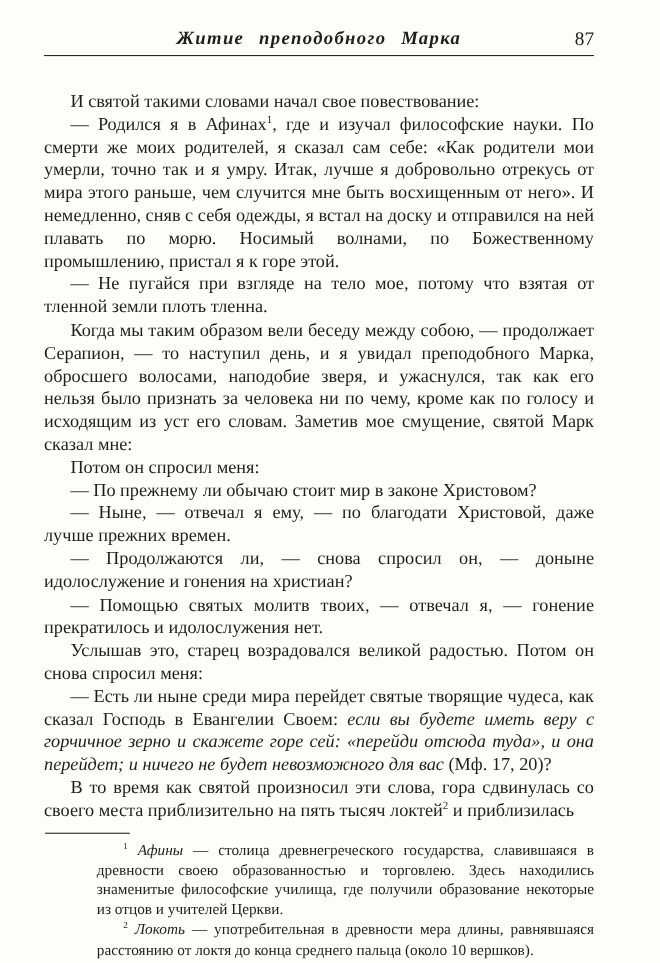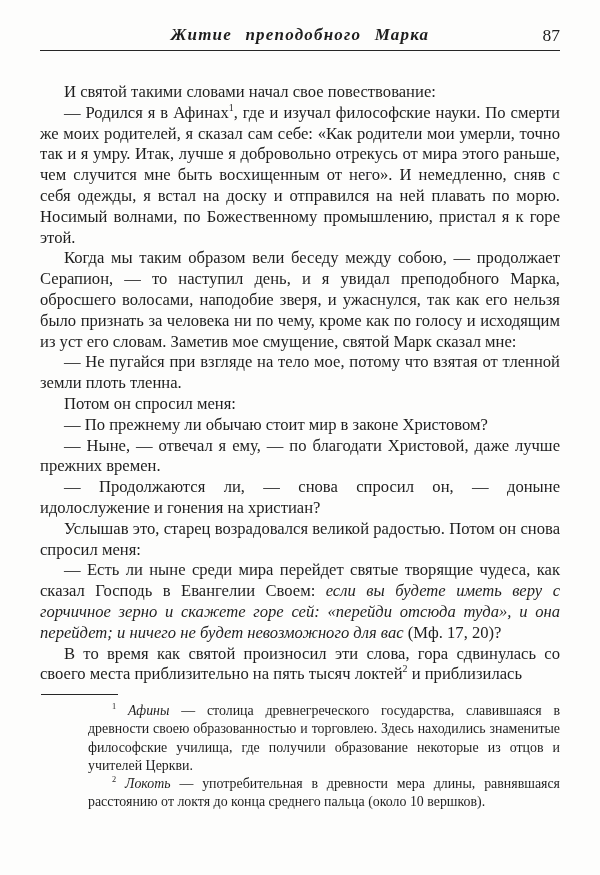--- a/index.html
+++ b/index.html
@@ -7,21 +7,21 @@
   body {
     width: 600px; height: 875px;
     background: #ffffff;
     overflow: hidden;
   }
   .page {
     width: 600px; height: 875px;
     background: var(--paper, #fdfdfc);
     color: var(--ink, #1e1e1e);
     font-family: "Liberation Serif", "DejaVu Serif", serif;
-    padding: 25px 40px 0 40px;
+    padding: 25px 60px 0 40px;
     position: relative;
     overflow: hidden;
   }
   .page-header { position: relative; height: 23px; }
   .running-title {
     text-align: center;
     font-style: italic;
     font-weight: bold;
     font-size: 17px;
     letter-spacing: 1.2px;
@@ -75,26 +75,27 @@
 
 <div class="page">
   <header class="page-header">
     <div class="running-title">Житие преподобного Марка</div>
     <div class="page-number">87</div>
   </header>
   <hr class="header-rule">
   <main class="body-text" id="paragraphs">
       <p class="para"><span>И святой такими словами начал свое повествование:</span></p>
       <p class="para"><span>— Родился я в Афинах</span><sup>1</sup><span>, где и изучал философские науки. По смерти же моих родителей, я сказал сам себе: «Как родители мои умерли, точно так и я умру. Итак, лучше я добровольно отрекусь от мира этого раньше, чем случится мне быть восхищенным от него». И немедленно, сняв с себя одежды, я встал на доску и отправился на ней плавать по морю. Носимый волнами, по Божественному промышлению, пристал я к горе этой.</span></p>
+      <p class="para"><span>— Не пугайся при взгляде на тело мое, потому что взятая от тленной земли плоть тленна.</span></p>
       <p class="para"><span>Когда мы таким образом вели беседу между собою, — продолжает Серапион, — то наступил день, и я увидал преподобного Марка, обросшего волосами, наподобие зверя, и ужаснулся, так как его нельзя было признать за человека ни по чему, кроме как по голосу и исходящим из уст его словам. Заметив мое смущение, святой Марк сказал мне:</span></p>
-      <p class="para"><span>— Не пугайся при взгляде на тело мое, потому что взятая от тленной земли плоть тленна.</span></p>
       <p class="para"><span>Потом он спросил меня:</span></p>
       <p class="para"><span>— По прежнему ли обычаю стоит мир в законе Христовом?</span></p>
       <p class="para"><span>— Ныне, — отвечал я ему, — по благодати Христовой, даже лучше прежних времен.</span></p>
       <p class="para"><span>— Продолжаются ли, — снова спросил он, — доныне идолослужение и гонения на христиан?</span></p>
+      <p class="para"><span>— Помощью святых молитв твоих, — отвечал я, — гонение прекратилось и идолослужения нет.</span></p>
       <p class="para"><span>Услышав это, старец возрадовался великой радостью. Потом он снова спросил меня:</span></p>
       <p class="para"><span>— Есть ли ныне среди мира перейдет святые творящие чудеса, как сказал Господь в Евангелии Своем: </span><span class="italic">если вы будете иметь веру с горчичное зерно и скажете горе сей: «перейди отсюда туда», и она перейдет; и ничего не будет невозможного для вас</span><span> (Мф. 17, 20)?</span></p>
       <p class="para"><span>В то время как святой произносил эти слова, гора сдвинулась со своего места приблизительно на пять тысяч локтей</span><sup>2</sup><span> и приблизилась</span></p>
     </main>
   <hr class="footnote-sep">
   <section class="footnotes" id="footnotes">
       <p class="footnote"><sup>1</sup> <span class="italic">Афины</span><span> — столица древнегреческого государства, славившаяся в древности своею образованностью и торговлею. Здесь находились знаменитые философские училища, где получили образование некоторые из отцов и учителей Церкви.</span></p>
       <p class="footnote"><sup>2</sup> <span class="italic">Локоть</span><span> — употребительная в древности мера длины, равнявшаяся расстоянию от локтя до конца среднего пальца (около 10 вершков).</span></p>
     </section>
 </div>

